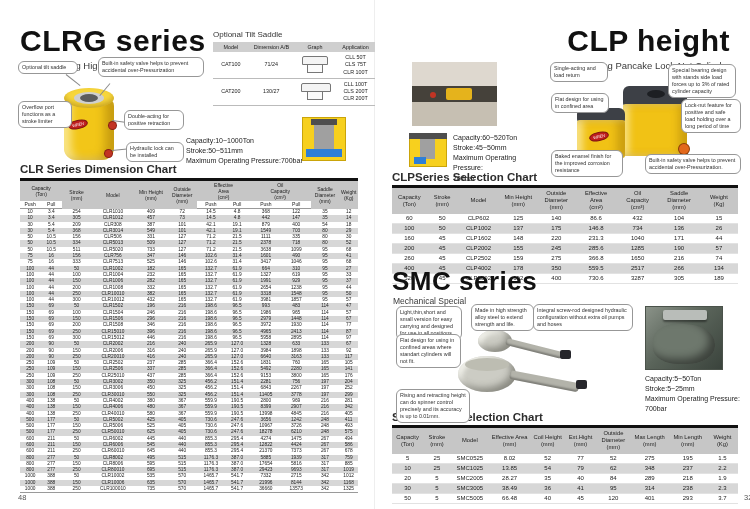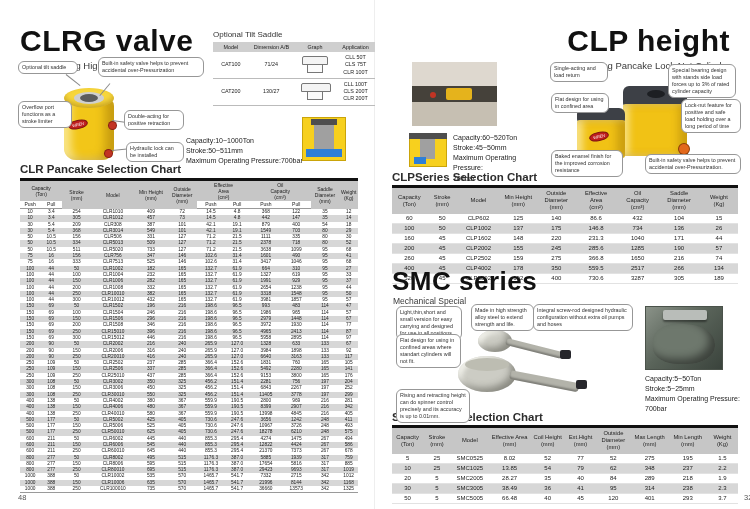--- a/index.html
+++ b/index.html
@@ -79,21 +79,21 @@
   .smc-unit .tip{position:absolute;width:11px;height:9px;background:#26262b;border-radius:2px;}
   .pagenum{font-size:7.5px;color:#555;}
 </style>
 </head>
 <body>
 
 <div class="sheet">
   <div class="abs gutter"></div>
 
   <section>
-    <div class="abs series-title t30" style="left:20px;top:26px;">CLRG valve</div>
+    <div class="abs series-title t30" style="left:20px;top:26px;">CLRG series</div>
     <div class="abs subtitle" style="left:21px;top:60px;">Double-Acting High Tonnage Cylinder</div>
 
     <div class="abs tilt" style="left:213px;top:30px;">
       <div class="t-title">Optional Tilt Saddle</div>
       <table>
         <colgroup>
             <col style="width:22%">
             <col style="width:28%">
             <col style="width:26%">
             <col style="width:24%">
@@ -150,21 +150,21 @@
 
     <div class="abs specs" style="left:186px;top:136px;width:118px;">Capacity:10~1000Ton
 Stroke:50~511mm
 Maximum Operating Pressure:700bar</div>
     <div class="abs diag" style="left:302px;top:117px;width:44px;height:44px;">
       <div class="bar" style="left:9px;top:2px;width:26px;height:6px;"></div>
       <div class="piston" style="left:12px;top:8px;width:20px;height:24px;"></div>
       <div class="blue" style="left:4px;top:32px;width:36px;height:8px;"></div>
     </div>
 
-    <div class="abs chart-heading" style="left:20px;top:163px;">CLR Pancake Selection Chart</div>
+    <div class="abs chart-heading" style="left:20px;top:163px;">CLR Series Dimension Chart</div>
     <div class="abs rule" style="left:20px;top:178px;width:338px;"></div>
     <table class="abs clr-table" style="left:20px;top:181px;">
       <colgroup>
         <col style="width:6%">
           <col style="width:6.5%">
           <col style="width:8.5%">
           <col style="width:13%">
         <col style="width:9.5%">
           <col style="width:9%">
           <col style="width:8%">

